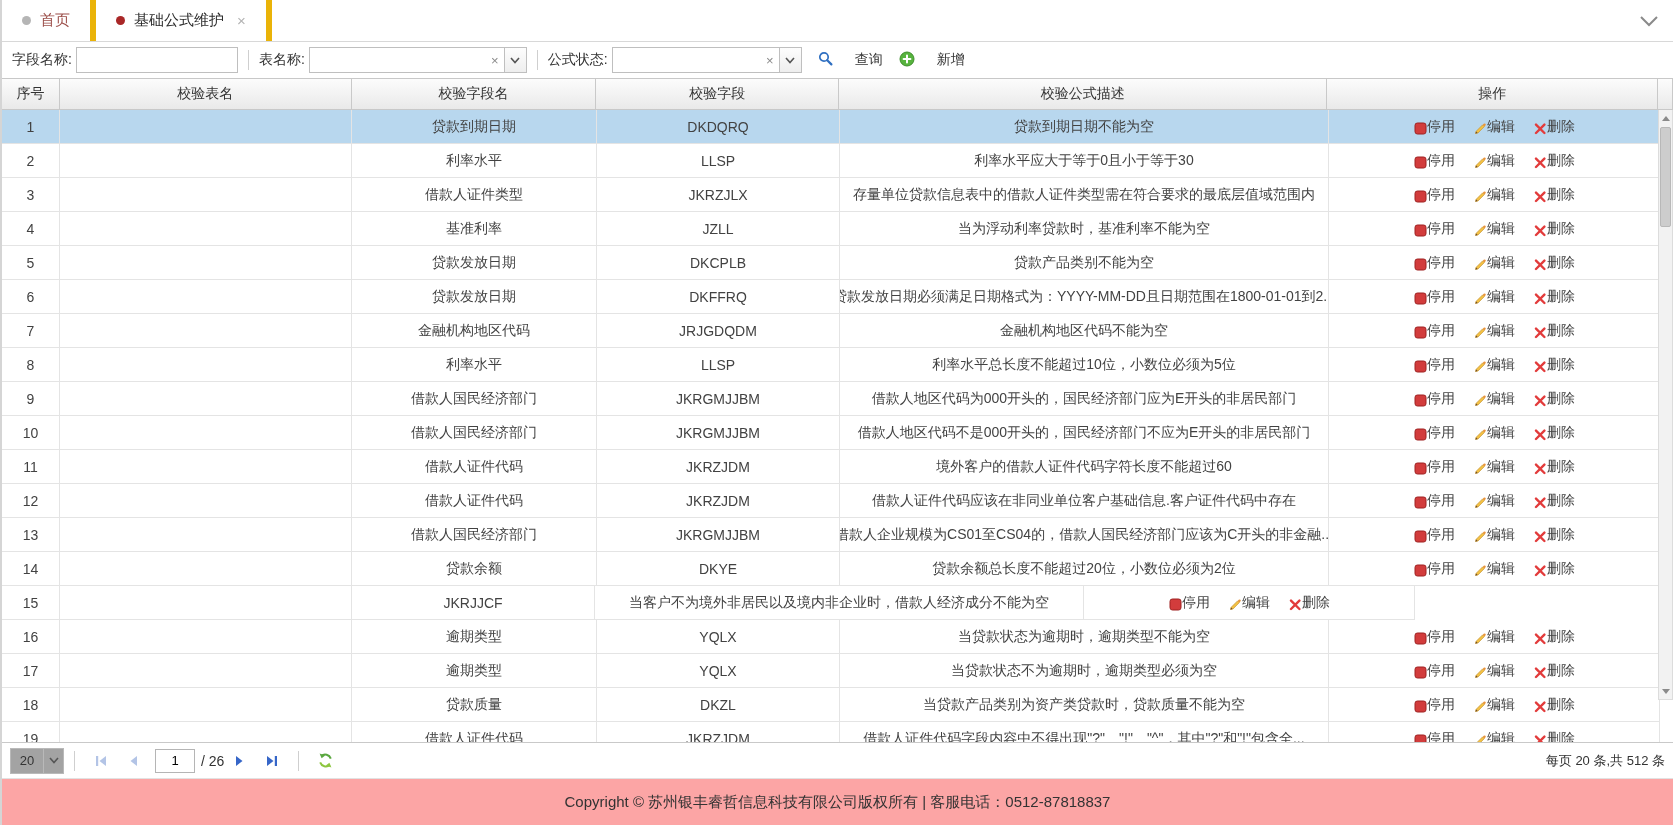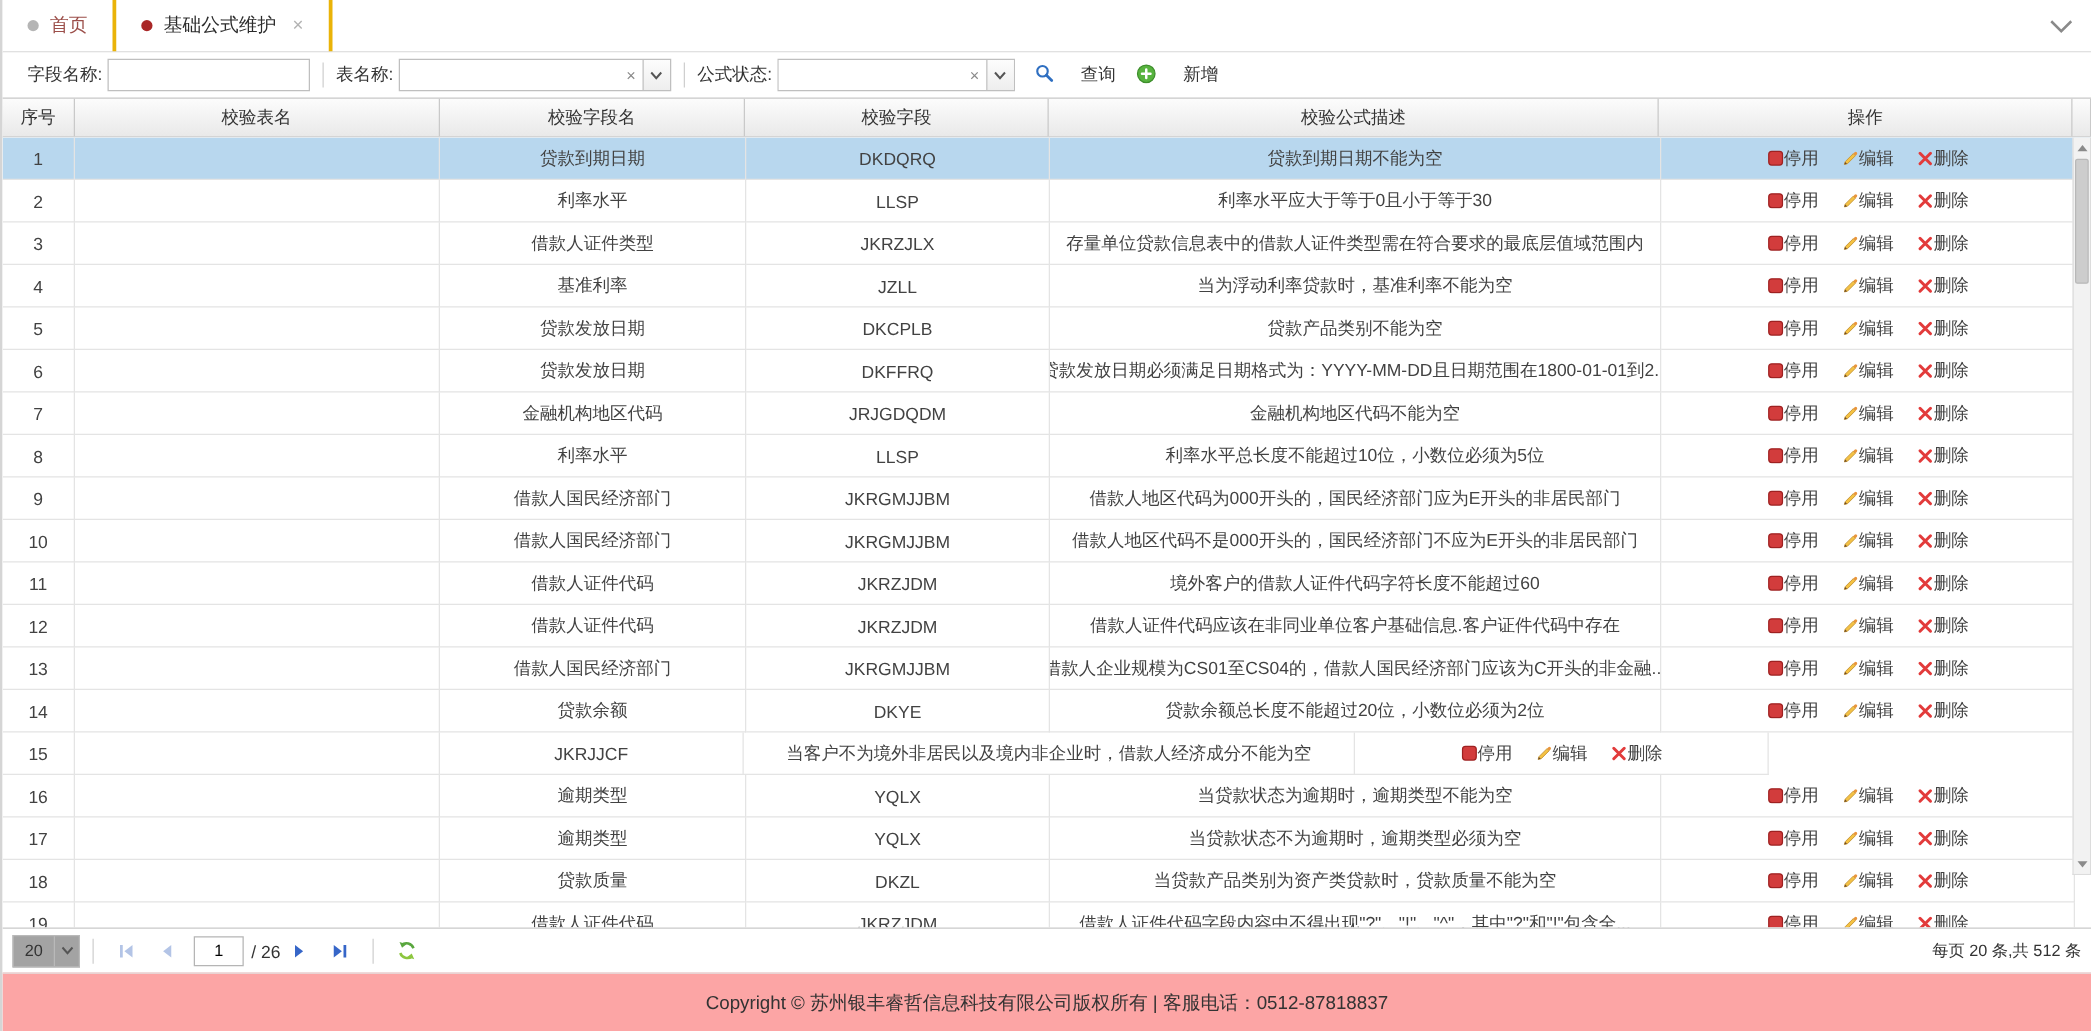--- a/index.html
+++ b/index.html
@@ -4,31 +4,31 @@
 <style>
   * { margin:0; padding:0; box-sizing:border-box; }
   html,body { background:#fff; }
   body { font-family:"Liberation Sans","DejaVu Sans",sans-serif; color:#404040; }
   .window { position:relative; width:1673px; height:825px; background:#fff; overflow:hidden;
             border-left:2px solid #d5d5d5; }
 
   
   .tabbar { position:absolute; left:0; top:0; width:100%; height:42px; background:#fff;
             border-bottom:1px solid #d8d8d8; display:flex; align-items:stretch; }
-  .tab { display:flex; align-items:center; gap:9px; padding:0 20px; border-right:3px solid #eab308;
+  .tab { display:flex; align-items:center; gap:9px; padding:0 20px; border-right:6px solid #eab308;
          font-size:15px; color:#9c4f4a; cursor:pointer; }
   .tab.active { color:#2b2b2b; }
   .tab-dot { width:9px; height:9px; border-radius:50%; background:#b5b5b5; }
   .tab.active .tab-dot { background:#a92727; }
   .tab-close { color:#b3b3b3; font-size:15px; margin-left:4px; cursor:pointer; }
   .tab-overflow { position:absolute; right:14px; top:0; height:42px; display:flex; align-items:center; cursor:pointer; }
 
   
   .searchbar { position:absolute; left:0; top:42px; width:100%; height:36px; background:#fff;
-               display:flex; align-items:center; font-size:14px; color:#333; padding-left:20px; }
+               display:flex; align-items:center; font-size:14px; color:#333; padding-left:10px; }
   .fld-label { margin-right:4px; white-space:nowrap; }
   .txt-input { width:162px; height:26px; border:1px solid #bfbfbf; background:#fff; font-size:13px; padding:0 5px;
                font-family:inherit; }
   .combo { display:flex; height:26px; border:1px solid #bfbfbf; background:#fff; align-items:stretch; }
   .combo-text { border:0; outline:0; width:148px; font-size:13px; padding:0 4px; font-family:inherit; }
   .combo-text.wide { width:176px; }
   .combo-clear { width:18px; display:flex; align-items:center; justify-content:center; color:#8a8a8a;
                  font-size:13px; cursor:pointer; }
   .combo-arrow { width:22px; border-left:1px solid #bfbfbf; background:linear-gradient(#fdfdfd,#eeeeee);
                  display:flex; align-items:center; justify-content:center; cursor:pointer; }
@@ -40,21 +40,21 @@
   .ghead { display:flex; height:32px; background:linear-gradient(#fcfcfc,#e9e9e9);
            border-top:1px solid #c8c8c8; border-bottom:1px solid #c8c8c8; font-size:14px; color:#333; }
   .ghead .hc { display:flex; align-items:center; justify-content:center; border-right:1px solid #c9c9c9; }
   .gbody { position:relative; height:632px; overflow:hidden; background:#fff; }
   .trow { display:flex; height:34px; cursor:pointer; background:#fff; }
   .trow.selected { background:#b8d7ee; }
   .cell { display:flex; align-items:center; justify-content:center; border-right:1px solid #e4e4e4;
           border-bottom:1px solid #e4e4e4; font-size:14px; color:#424242; white-space:nowrap; overflow:hidden; }
   .w-no{width:58px;} .w-tname{width:292px;} .w-fname{width:245px;} .w-field{width:243px;}
   .w-desc{width:489px;text-align:center;} .w-ops{width:331px;} .w-fill{width:15px; border-right:0;}
-  .op-btn { display:inline-flex; align-items:center; gap:0; margin:0 9px; cursor:pointer; }
+  .op-btn { display:inline-flex; align-items:flex-end; gap:0; margin:0 9px; cursor:pointer; }
   .op-ico { display:inline-flex; width:14px; height:14px; align-items:center; justify-content:center; }
 
   
   .vscroll { position:absolute; right:0; top:0; width:15px; height:590px; background:#f2f2f2;
              border:1px solid #dcdcdc; border-top:0; }
   .sb-btn { position:absolute; left:0; width:13px; height:16px; background:#f2f2f2;
             display:flex; align-items:center; justify-content:center; cursor:pointer; }
   .sb-up { top:0; } .sb-down { bottom:0; }
   .tri-up { width:0; height:0; border-left:4px solid transparent; border-right:4px solid transparent;
             border-bottom:5px solid #8a8a8a; }

